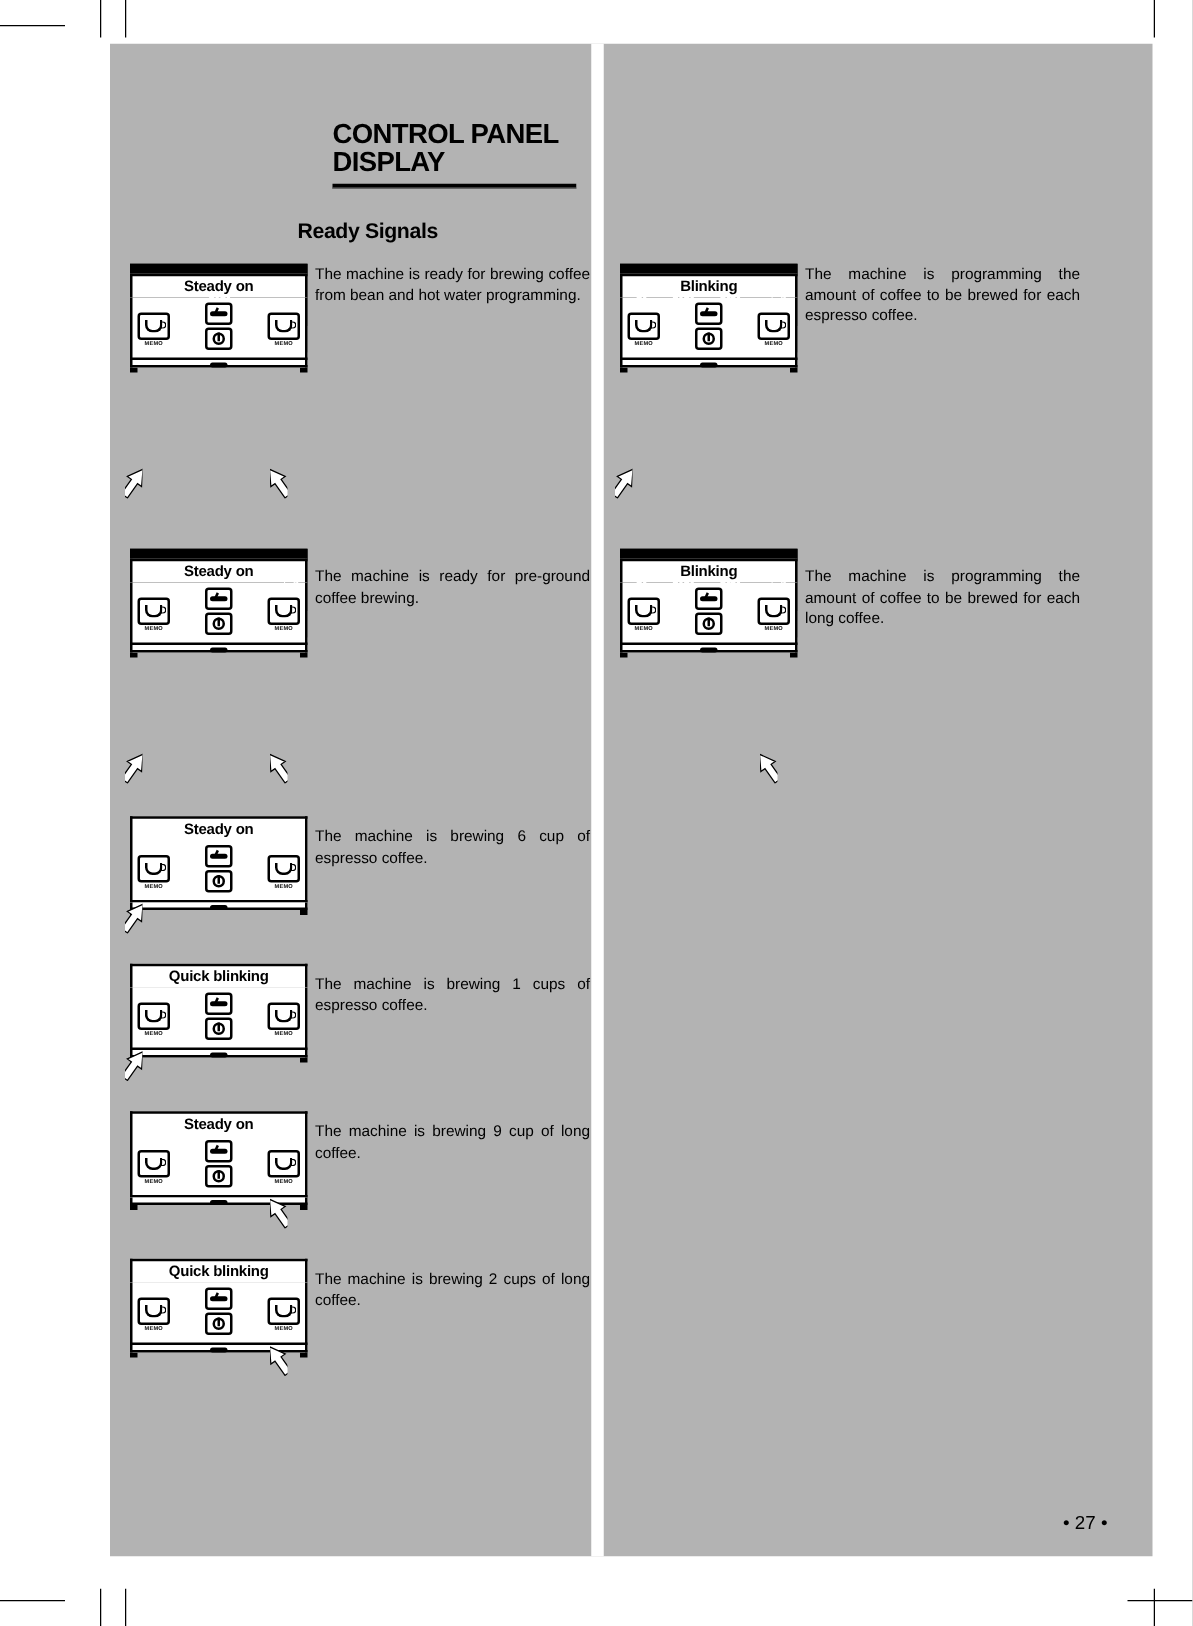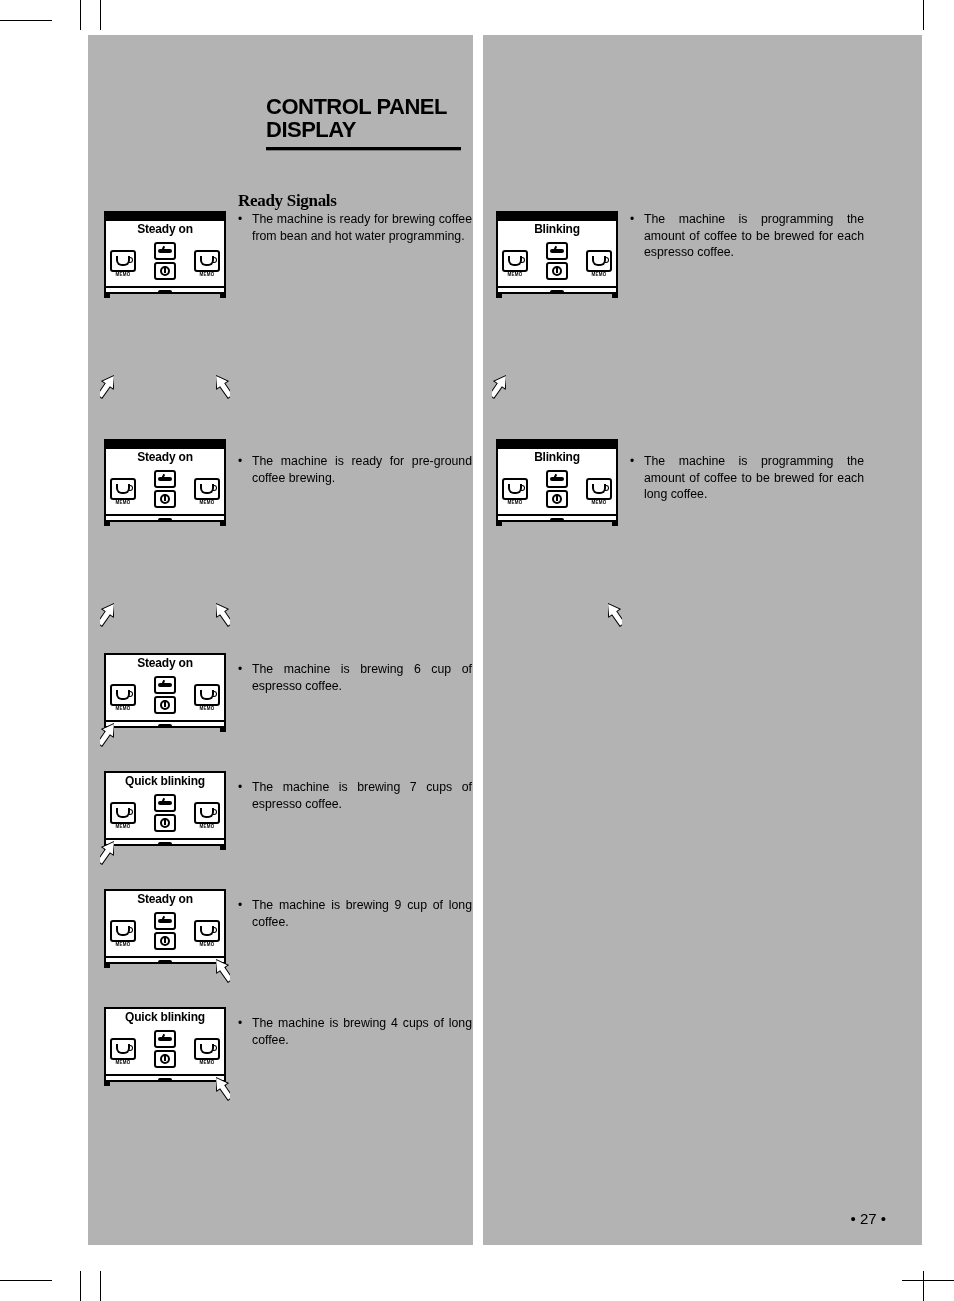--- a/index.html
+++ b/index.html
@@ -62,22 +62,22 @@
   .title-rule {
     height: 4px;
     background: #000;
     margin-top: 6px;
     width: 195px;
     border-bottom: 1px solid #7a7a7a;
   }
   .section-title {
     position: absolute;
     left: 150px;
-    top: 156px;
-    font-family: Liberation Serif, serif;
+    top: 140px;
+    font-family: Liberation Sans, sans-serif;
     font-weight: 900;
     font-size: 17px;
     color: #000;
     letter-spacing: -0.3px;
   }
 
   .bullet-text {
     position: absolute;
     width: 220px;
     font-size: 12.3px;
@@ -89,21 +89,21 @@
     position: absolute;
     left: -14px;
     top: 0;
     font-size: 12px;
   }
   .bullet-text .inner { display: block; text-align: justify; }
 
   
   .panel {
     position: absolute;
-    width: 122px;
+    width: 142px;
   }
   .panel .black-bar {
     height: 50px;
     background: #000;
     border: 2px solid #000;
     display: flex;
     align-items: center;
     justify-content: center;
     gap: 8px;
     color: #fff;
@@ -243,29 +243,29 @@
     <div class="bullet-text" style="left:164px; top:418px;">
       <span class="dot">•</span>
       <span class="inner">The machine is ready for pre-ground coffee brewing.</span>
     </div>
     <div class="bullet-text" style="left:164px; top:626px;">
       <span class="dot">•</span>
       <span class="inner">The machine is brewing 6 cup of espresso coffee.</span>
     </div>
     <div class="bullet-text" style="left:164px; top:744px;">
       <span class="dot">•</span>
-      <span class="inner">The machine is brewing 7 cups of espresso coffee.</span>
+      <span class="inner">The machine is brewing 1 cups of espresso coffee.</span>
     </div>
     <div class="bullet-text" style="left:164px; top:862px;">
       <span class="dot">•</span>
       <span class="inner">The machine is brewing 9 cup of long coffee.</span>
     </div>
     <div class="bullet-text" style="left:164px; top:980px;">
       <span class="dot">•</span>
-      <span class="inner">The machine is brewing 4 cups of long coffee.</span>
+      <span class="inner">The machine is brewing 2 cups of long coffee.</span>
     </div>
 
     <div class="bullet-text" style="left:556px; top:176px; width:220px;">
       <span class="dot">•</span>
       <span class="inner">The machine is programming the amount of coffee to be brewed for each espresso coffee.</span>
     </div>
     <div class="bullet-text" style="left:556px; top:418px; width:220px;">
       <span class="dot">•</span>
       <span class="inner">The machine is programming the amount of coffee to be brewed for each long coffee.</span>
     </div>

